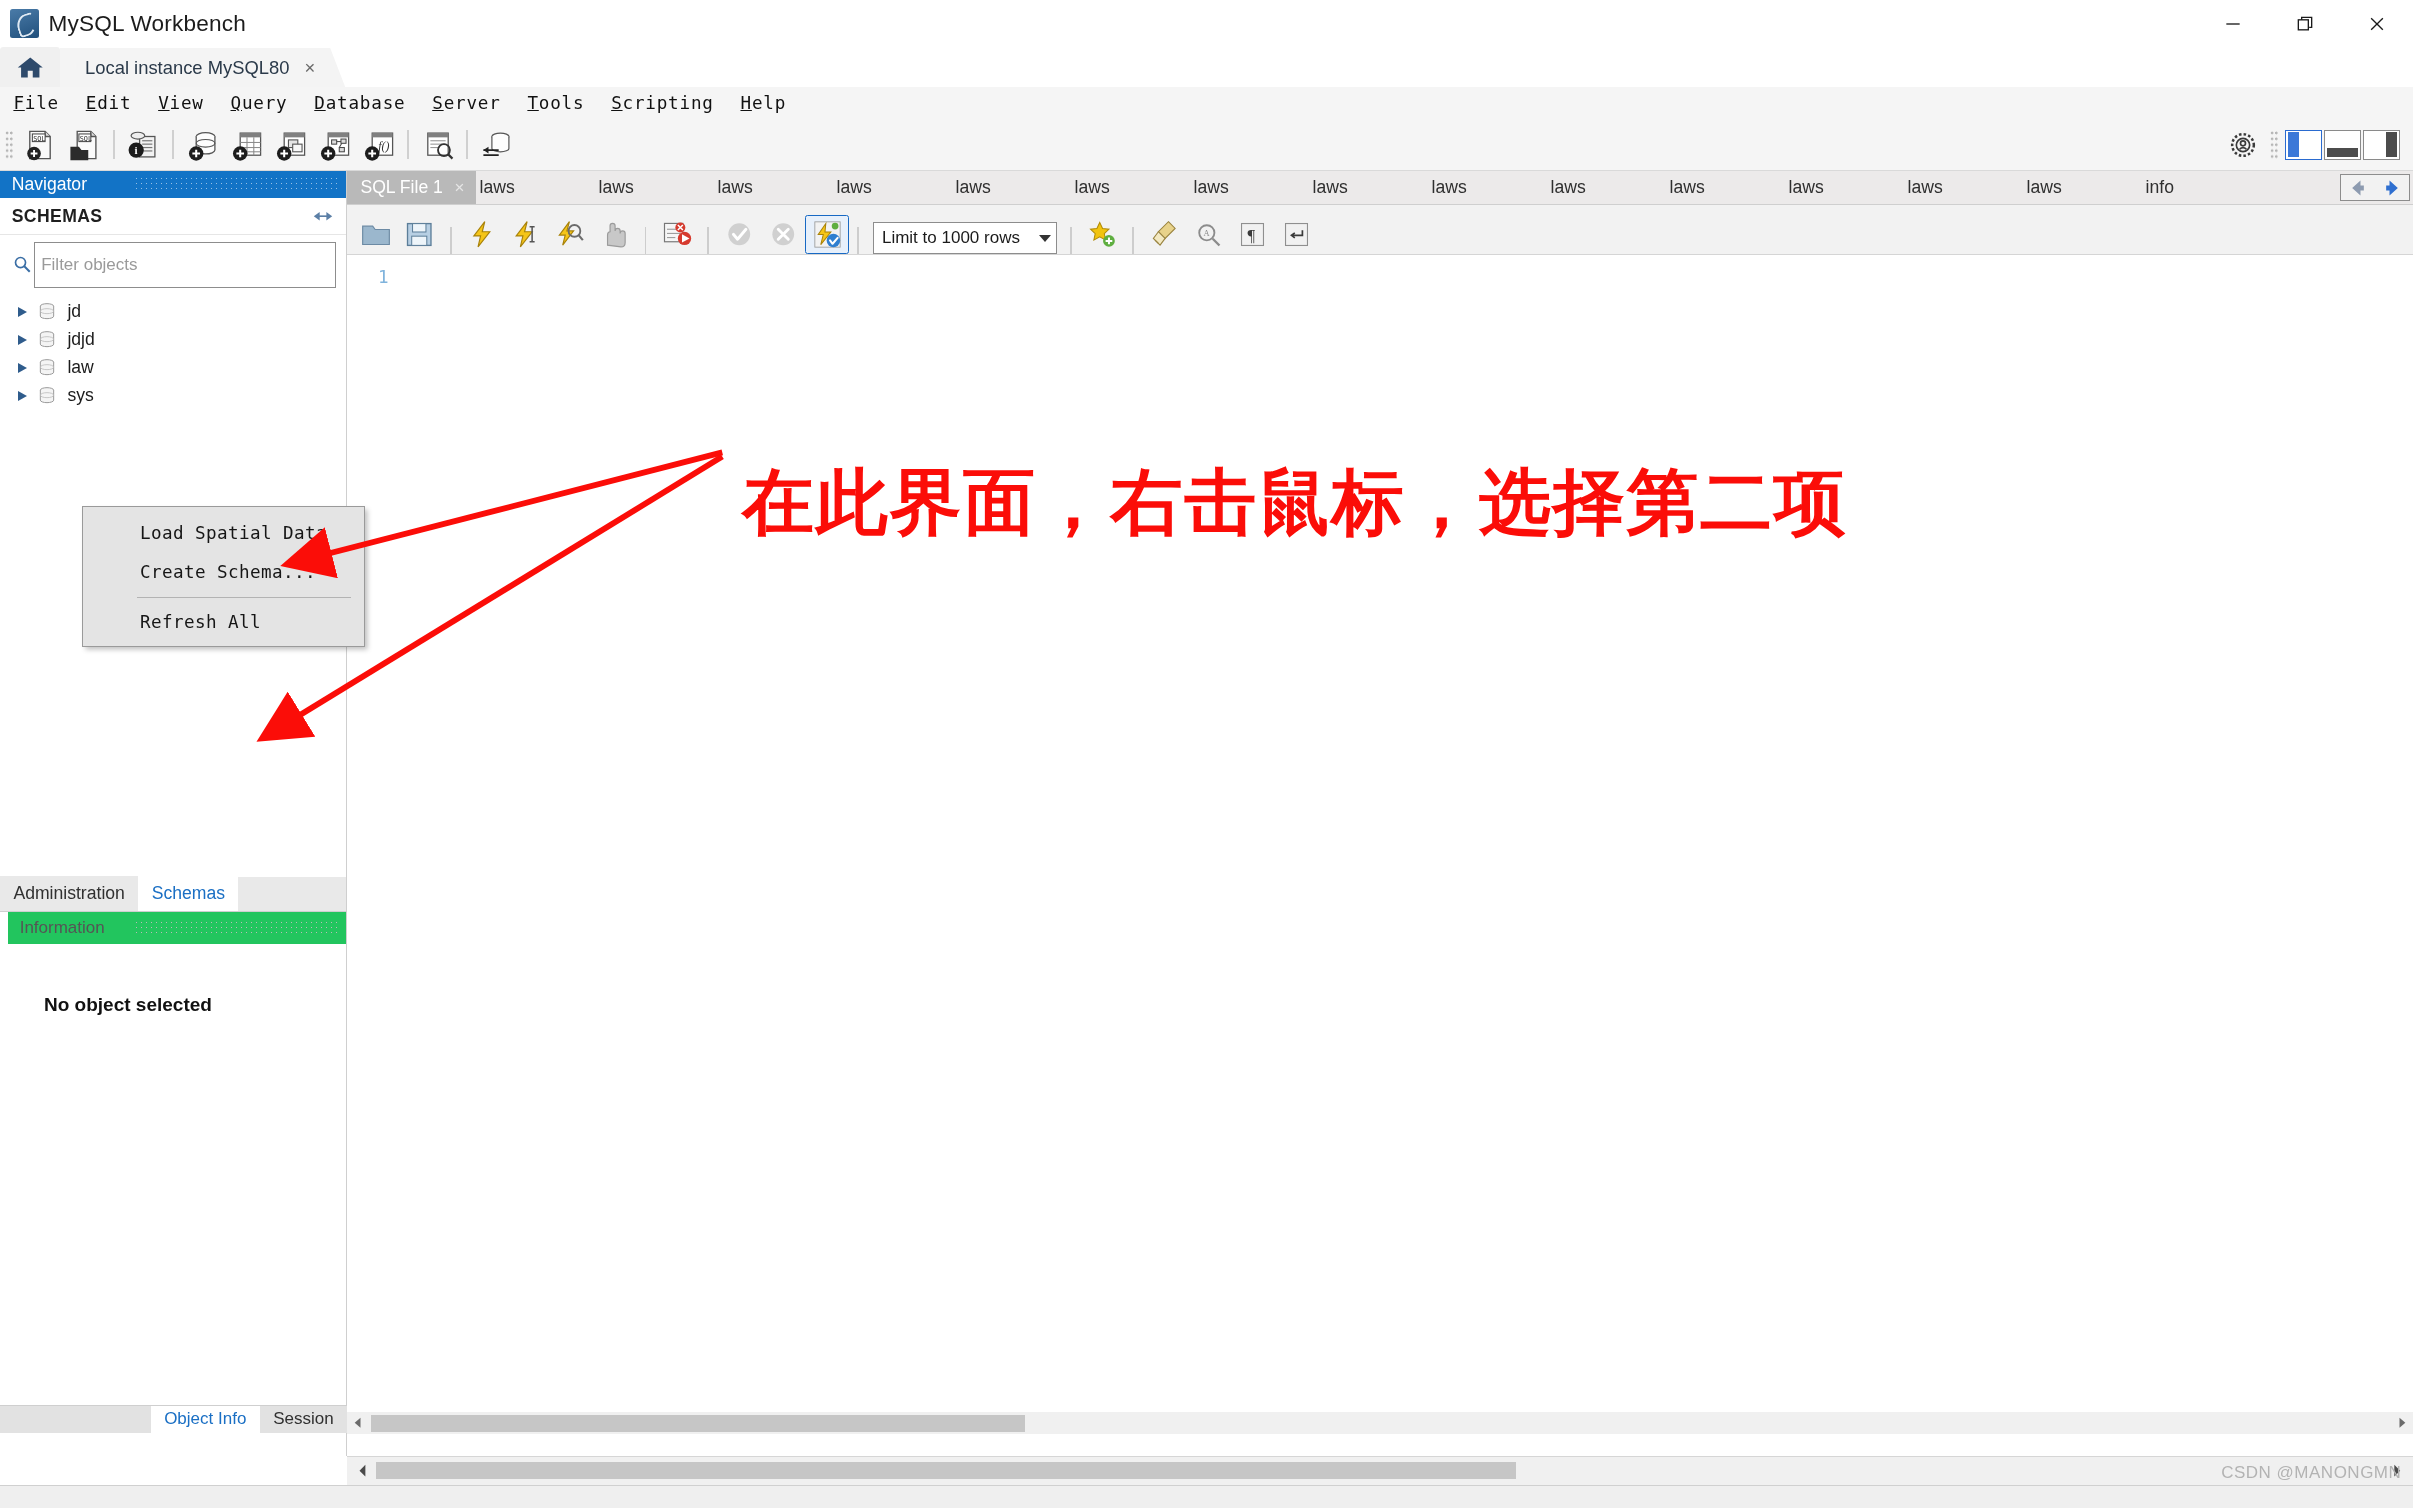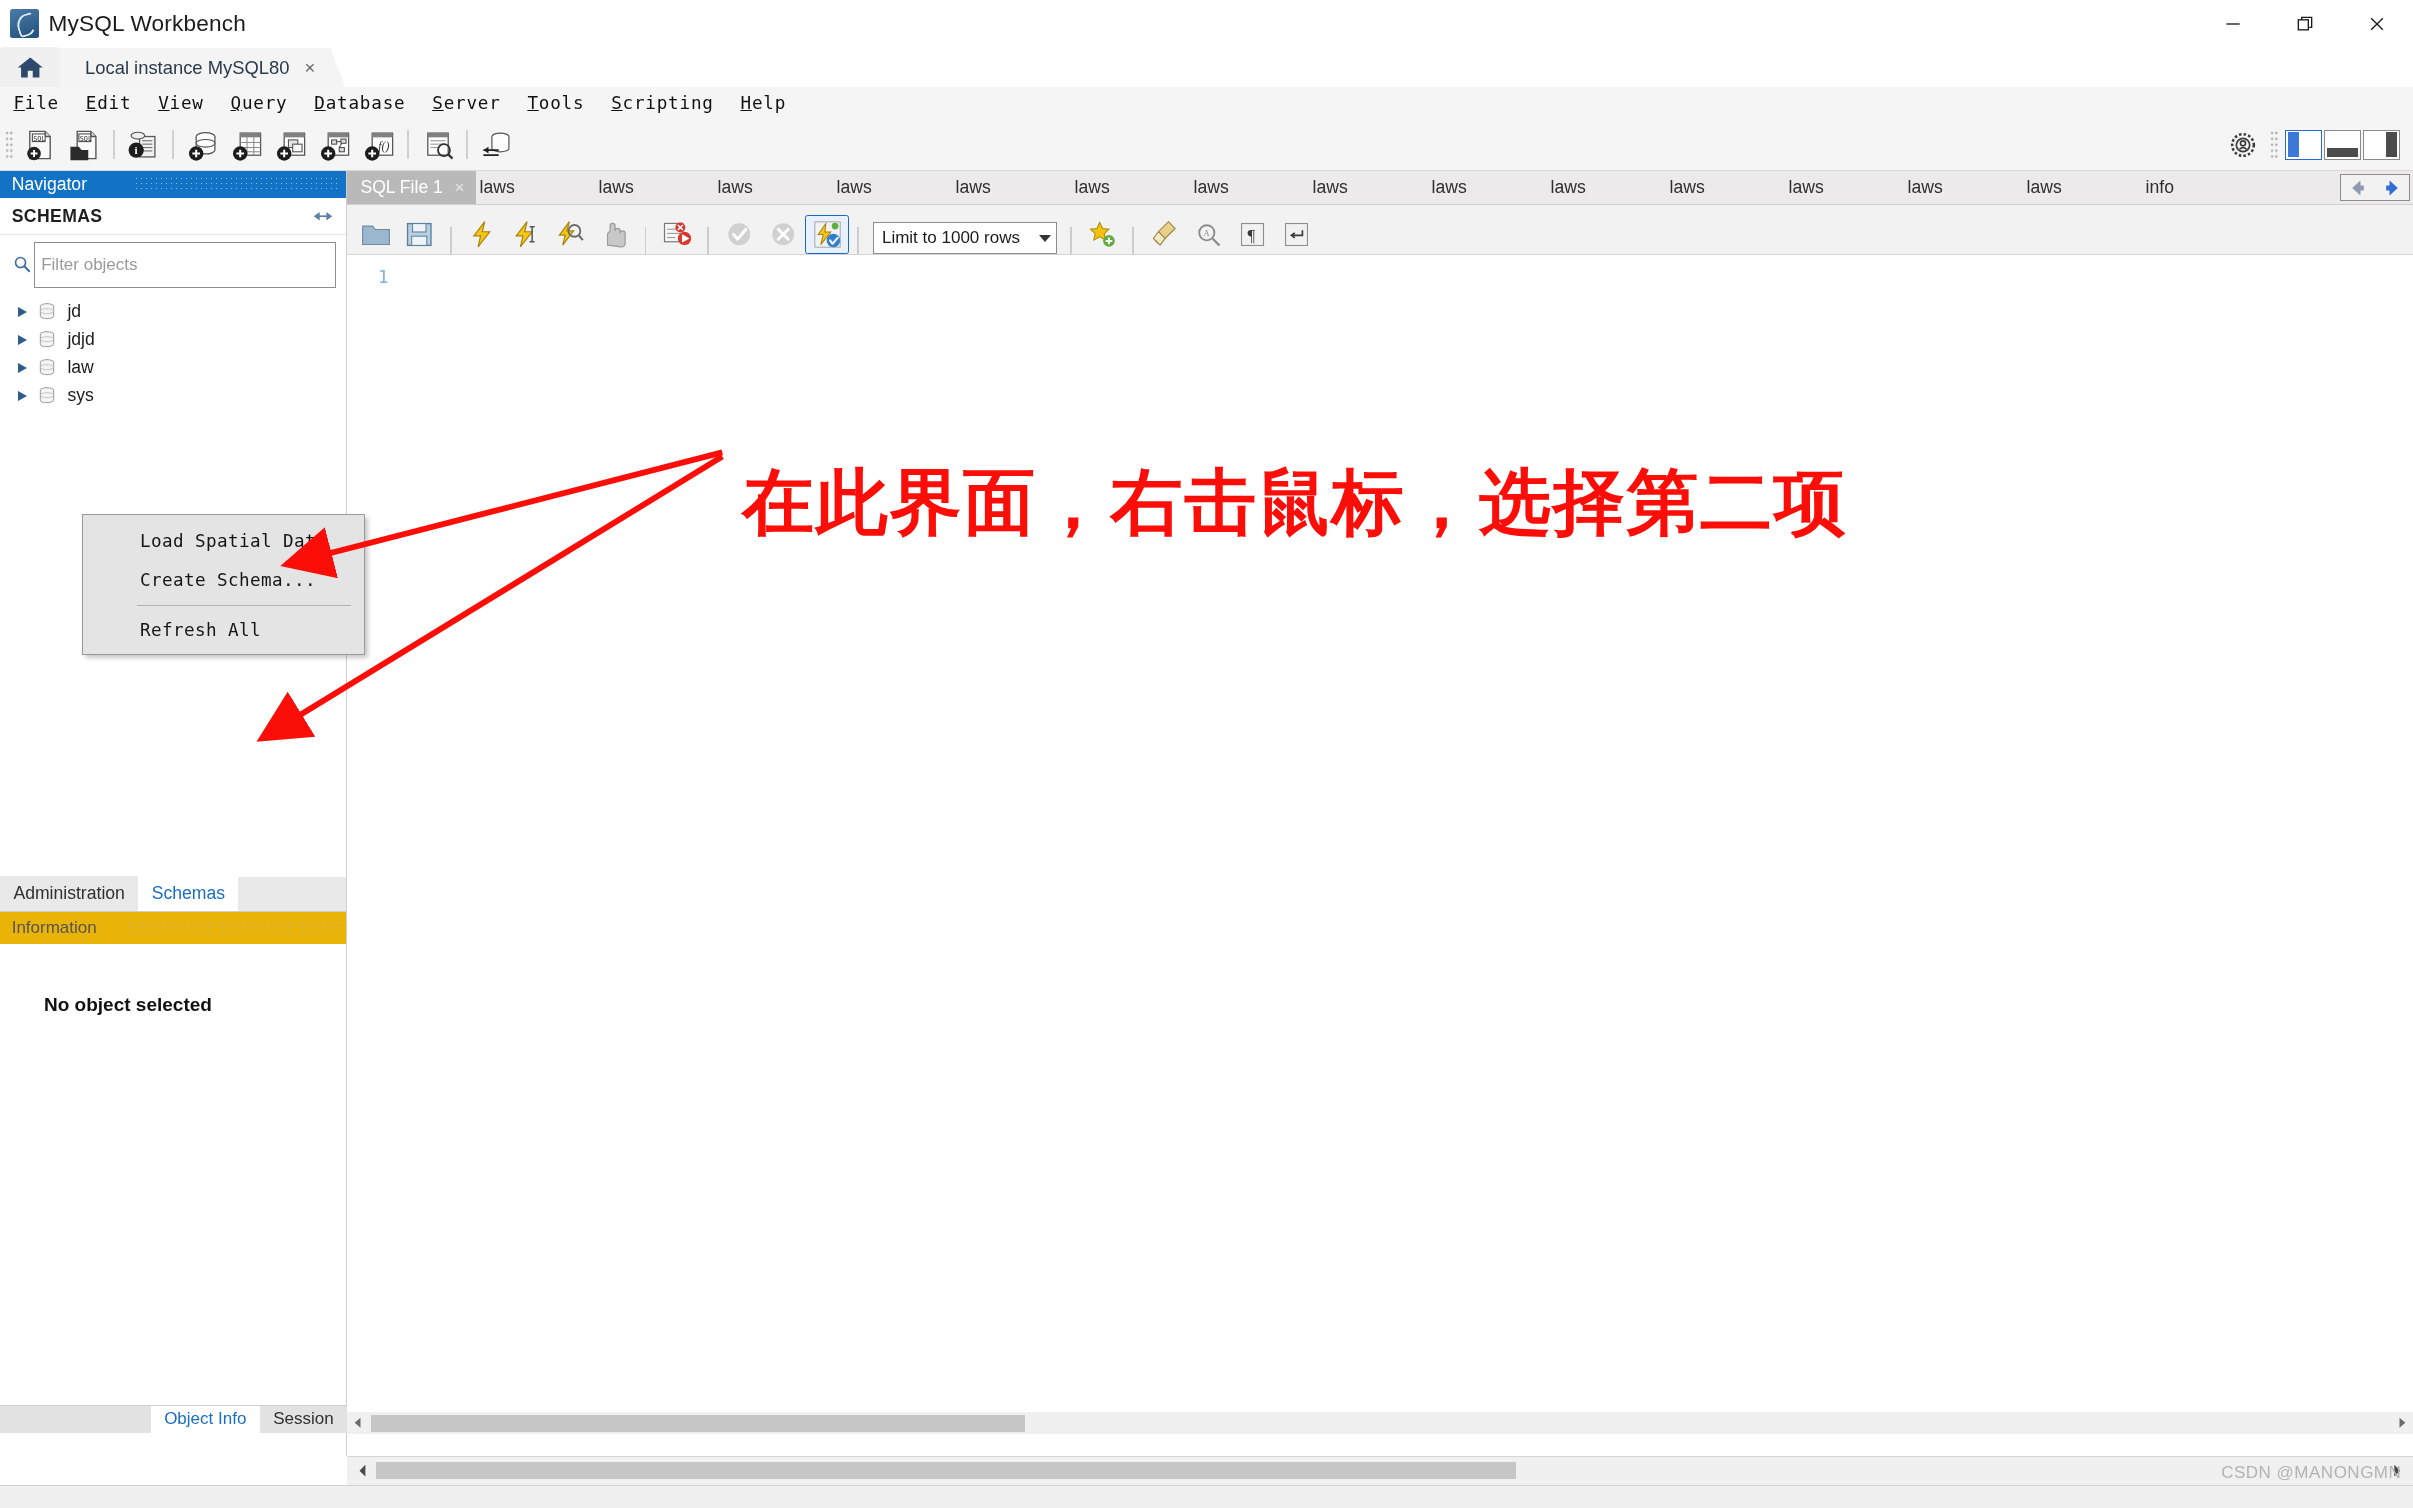--- a/index.html
+++ b/index.html
@@ -131,22 +131,22 @@
     position: absolute; left: 0; right: 0; top: 706px; height: 35px;
     background: #e9e9e9; display: flex; align-items: flex-end;
     border-bottom: 0.8px solid #cfcfcf;
   }
   .side-tab {
     height: 35px; display: flex; align-items: center; padding: 0 13.4px;
     font-size: 17.6px; color: #303030; background: #e9e9e9;
   }
   .side-tab.active { background: #ffffff; color: #1a6fc4; }
   .info-header {
-    position: absolute; left: 0; right: 0; top: 741px; height: 32px;
-    background: #eab308; display: flex; align-items: center; padding-left: 11.7px;
+    position: absolute; left: 8px; right: 0; top: 741px; height: 32px;
+    background: #22c55e; display: flex; align-items: center; padding-left: 11.7px;
     font-size: 17px; color: #555;
   }
   .info-header .dots {
     position:absolute; left: 126px; right: 5px; top: 8.4px; bottom: 8.4px;
     background-image: radial-gradient(#b9b9b9 0.9px, transparent 1px);
     background-size: 5px 5px;
   }
   .info-body { position: absolute; left:0; right:0; top: 773px; bottom: 0; background:#fff; }
   .no-object {
     font-size: 19px; font-weight: bold; color: #111; padding: 50px 0 0 44px;
@@ -220,21 +220,20 @@
     letter-spacing: 0.5px;
   }
 
   
   .ctxmenu {
     position: absolute; left: 82px; top: 506px; width: 283px;
     background: #e4e4e4; border: 0.8px solid #9a9a9a;
     box-shadow: 2.5px 2.5px 5px rgba(0,0,0,.25);
     font-family: "DejaVu Sans Mono", monospace;
     padding: 6.7px 0 5px 0;
-    margin-top: 8px;
   }
   .ctxitem { height: 39px; display: flex; align-items: center; padding-left: 57px;
              font-size: 17.6px; color: #161616; letter-spacing: 0.4px; }
   .ctxsep { height: 0.8px; background: #b3b3b3; margin: 5px 13.4px 5px 54px; }
 
   
   .annot-text {
     position: absolute; left: 742px; top: 455px;
     font-size: 72px; color: #fb0d08; font-weight: bold;
     font-family: "DejaVu Sans", sans-serif; white-space: nowrap;

